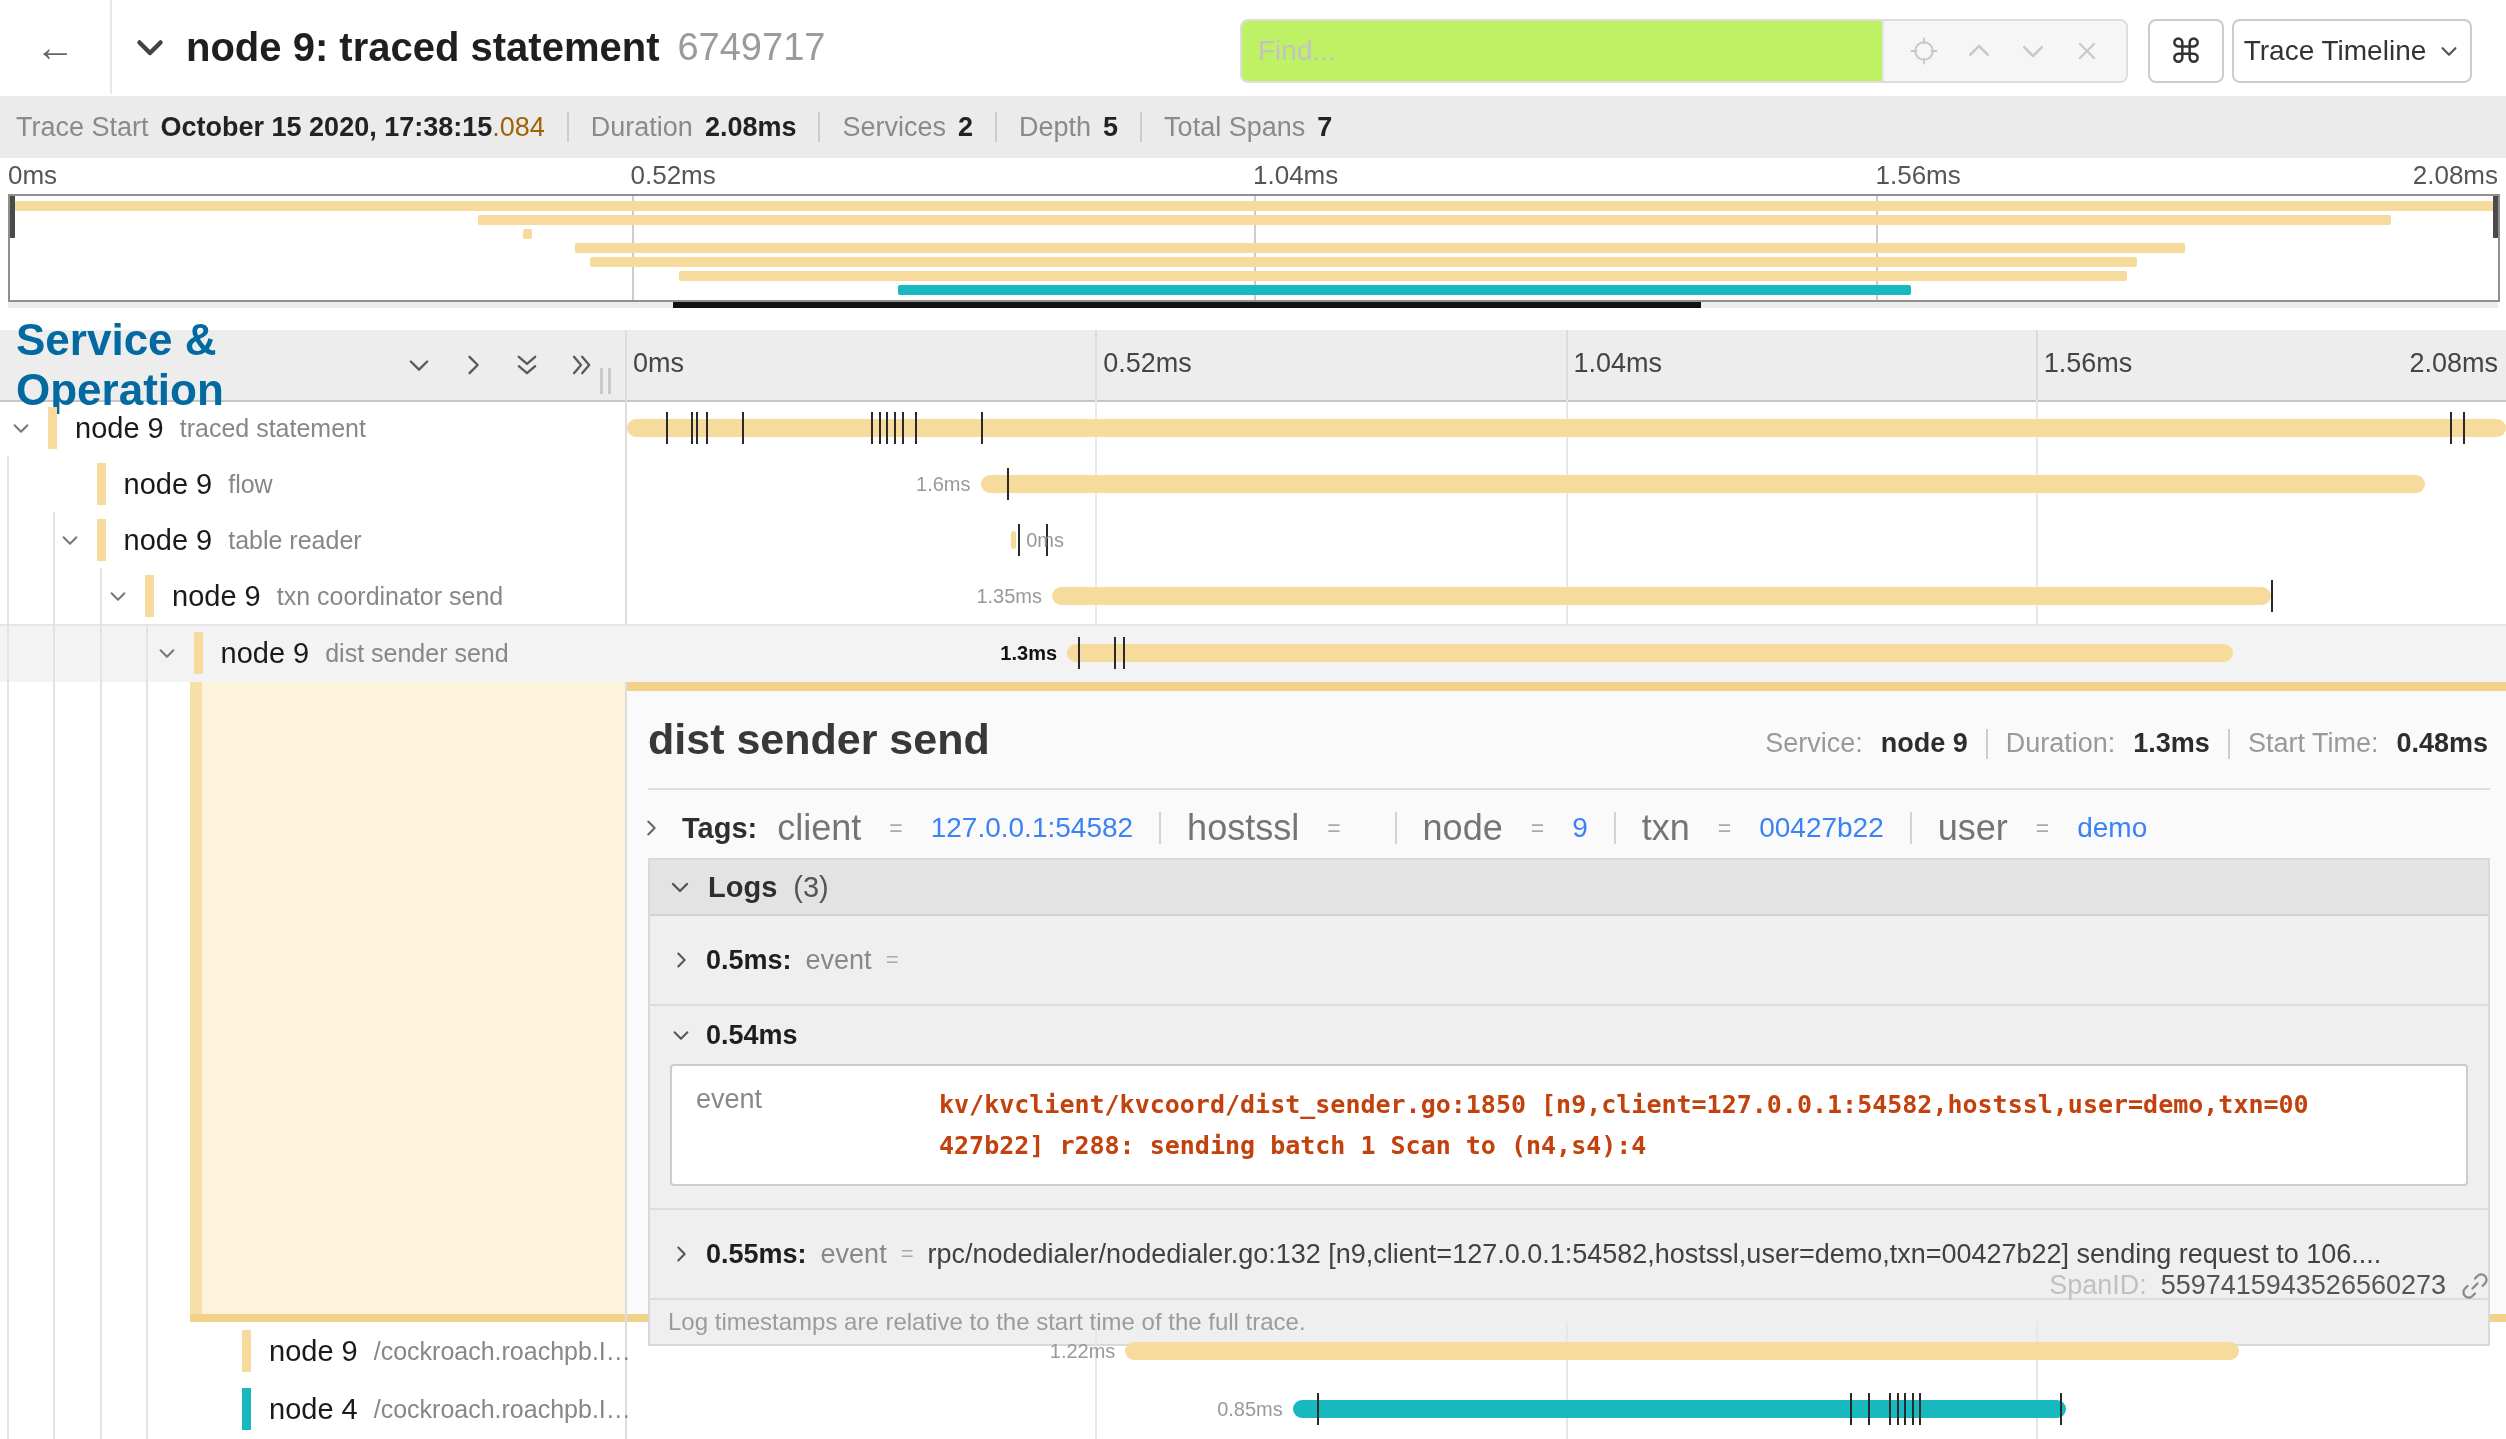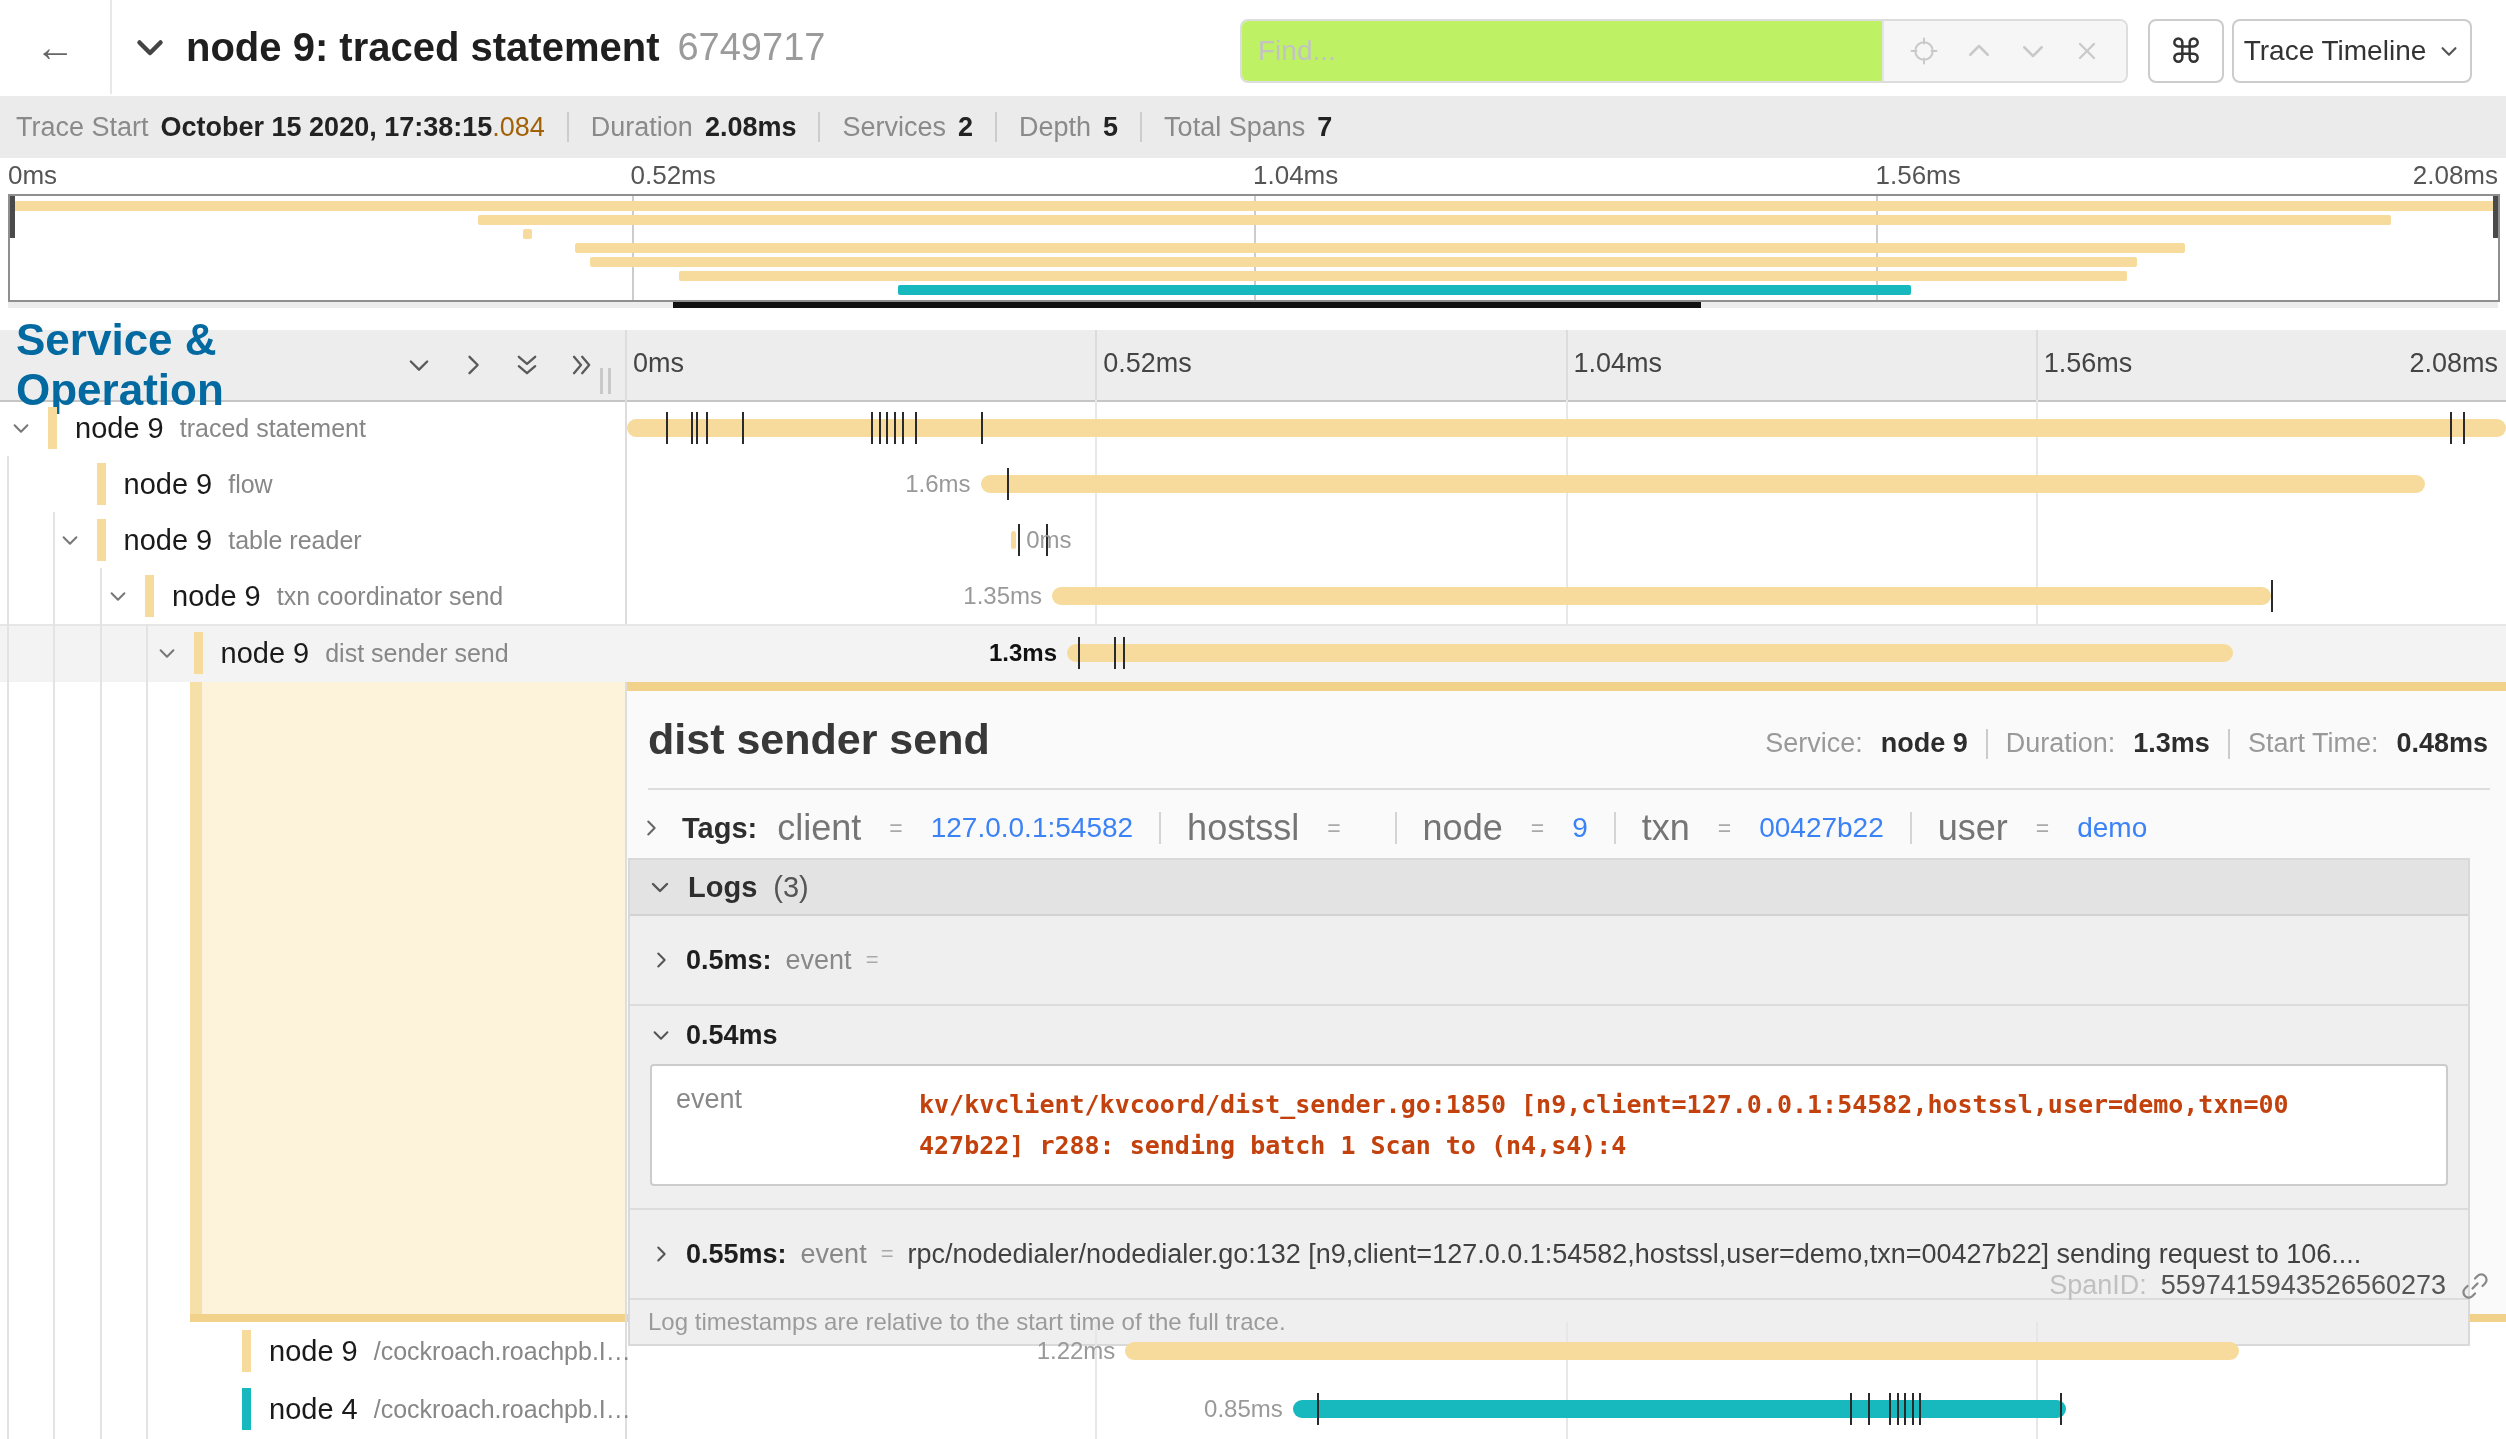--- a/index.html
+++ b/index.html
@@ -49,21 +49,21 @@
   .row{left:0;width:2506px;}
   .row.selected{background:#f3f3f3;box-shadow:inset 0 2px 0 #e6e6e6;}
   .row-name{left:0;top:0;width:625px;height:100%;display:flex;align-items:center;box-sizing:border-box;}
   .chev{width:38px;display:flex;justify-content:flex-start;}
   .span-colorbar{width:9px;height:42px;flex:0 0 9px;}
   .svc{font-size:29px;font-weight:500;color:#1a1a1a;margin-left:18px;white-space:nowrap;}
   .op{font-size:25px;color:#878787;margin-left:16px;white-space:nowrap;}
   .row-tl{left:625px;top:0;right:0;height:100%;}
   .tbar{height:18px;border-radius:9px;top:50%;margin-top:-9px;}
   .tick{width:2px;height:32px;top:50%;margin-top:-16px;background:#2a2a2a;}
-  .dur{font-size:24px;color:#999;top:50%;transform:translateY(-50%);white-space:nowrap;}
+  .dur{font-size:20px;color:#999;top:50%;transform:translateY(-50%);white-space:nowrap;}
   .dur.sel{color:#111;font-weight:bold;}
   
   .guide{width:2px;background:#e3e3e3;}
   #cream{left:190px;top:682px;width:435px;height:634px;background:#fcf3da;}
   #cream-stripe{left:190px;top:682px;width:12px;height:634px;background:#f7dfa8;}
   #accent-top{left:625px;top:682px;width:1881px;height:9px;background:#f2d28b;}
   #accent-bottom{left:190px;top:1314px;width:2316px;height:8px;background:#f2d28b;}
   #vdivider{left:625px;top:330px;width:2px;height:1109px;background:#ddd;}
   
   #detail{left:627px;top:691px;width:1879px;height:623px;background:#fafafa;}
@@ -72,21 +72,21 @@
   .m-label{color:#999;}
   .m-value{color:#2d2d2d;font-weight:bold;}
   .m-sep{width:2px;height:30px;background:#ccc;}
   #d-divider{left:648px;top:788px;width:1842px;height:2px;background:#ddd;}
   #d-tags{left:640px;top:800px;height:56px;display:flex;align-items:center;gap:20px;}
   #tags-label{font-size:29px;font-weight:bold;color:#2e2e2e;}
   .tag-key{font-size:36px;color:#757575;}
   .tag-eq{font-size:23px;color:#aaa;margin:0 8px;}
   .tag-val{font-size:28px;color:#3b82f6;}
   .tag-sep{width:2px;height:32px;background:#d4d4d4;margin:0 6px;}
-  #logs{left:628px;top:858px;width:1842px;background:#efefef;border:2px solid #d9d9d9;box-sizing:border-box;}
+  #logs{left:648px;top:858px;width:1842px;background:#efefef;border:2px solid #d9d9d9;box-sizing:border-box;}
   #logs-hdr{height:54px;background:#e3e3e3;border-bottom:2px solid #d2d2d2;display:flex;align-items:center;gap:16px;padding-left:18px;cursor:pointer;}
   #logs-title{font-size:29px;font-weight:bold;color:#2e2e2e;}
   #logs-count{font-size:29px;color:#555;font-weight:normal;}
   .log-row{display:flex;align-items:center;gap:14px;padding:0 20px;height:88px;cursor:pointer;}
   .log-row + .log-exp, .log-exp + .log-row, .log-row + .log-row{border-top:2px solid #dcdcdc;}
   .log-time{font-size:27px;font-weight:bold;color:#1e1e1e;white-space:nowrap;}
   .log-key{font-size:27px;color:#888;}
   .log-eq{font-size:22px;color:#aaa;}
   .log-val{font-size:27px;color:#414141;white-space:nowrap;overflow:hidden;}
   .log-exp-hdr{display:flex;align-items:center;gap:14px;padding:0 20px;height:58px;cursor:pointer;}

